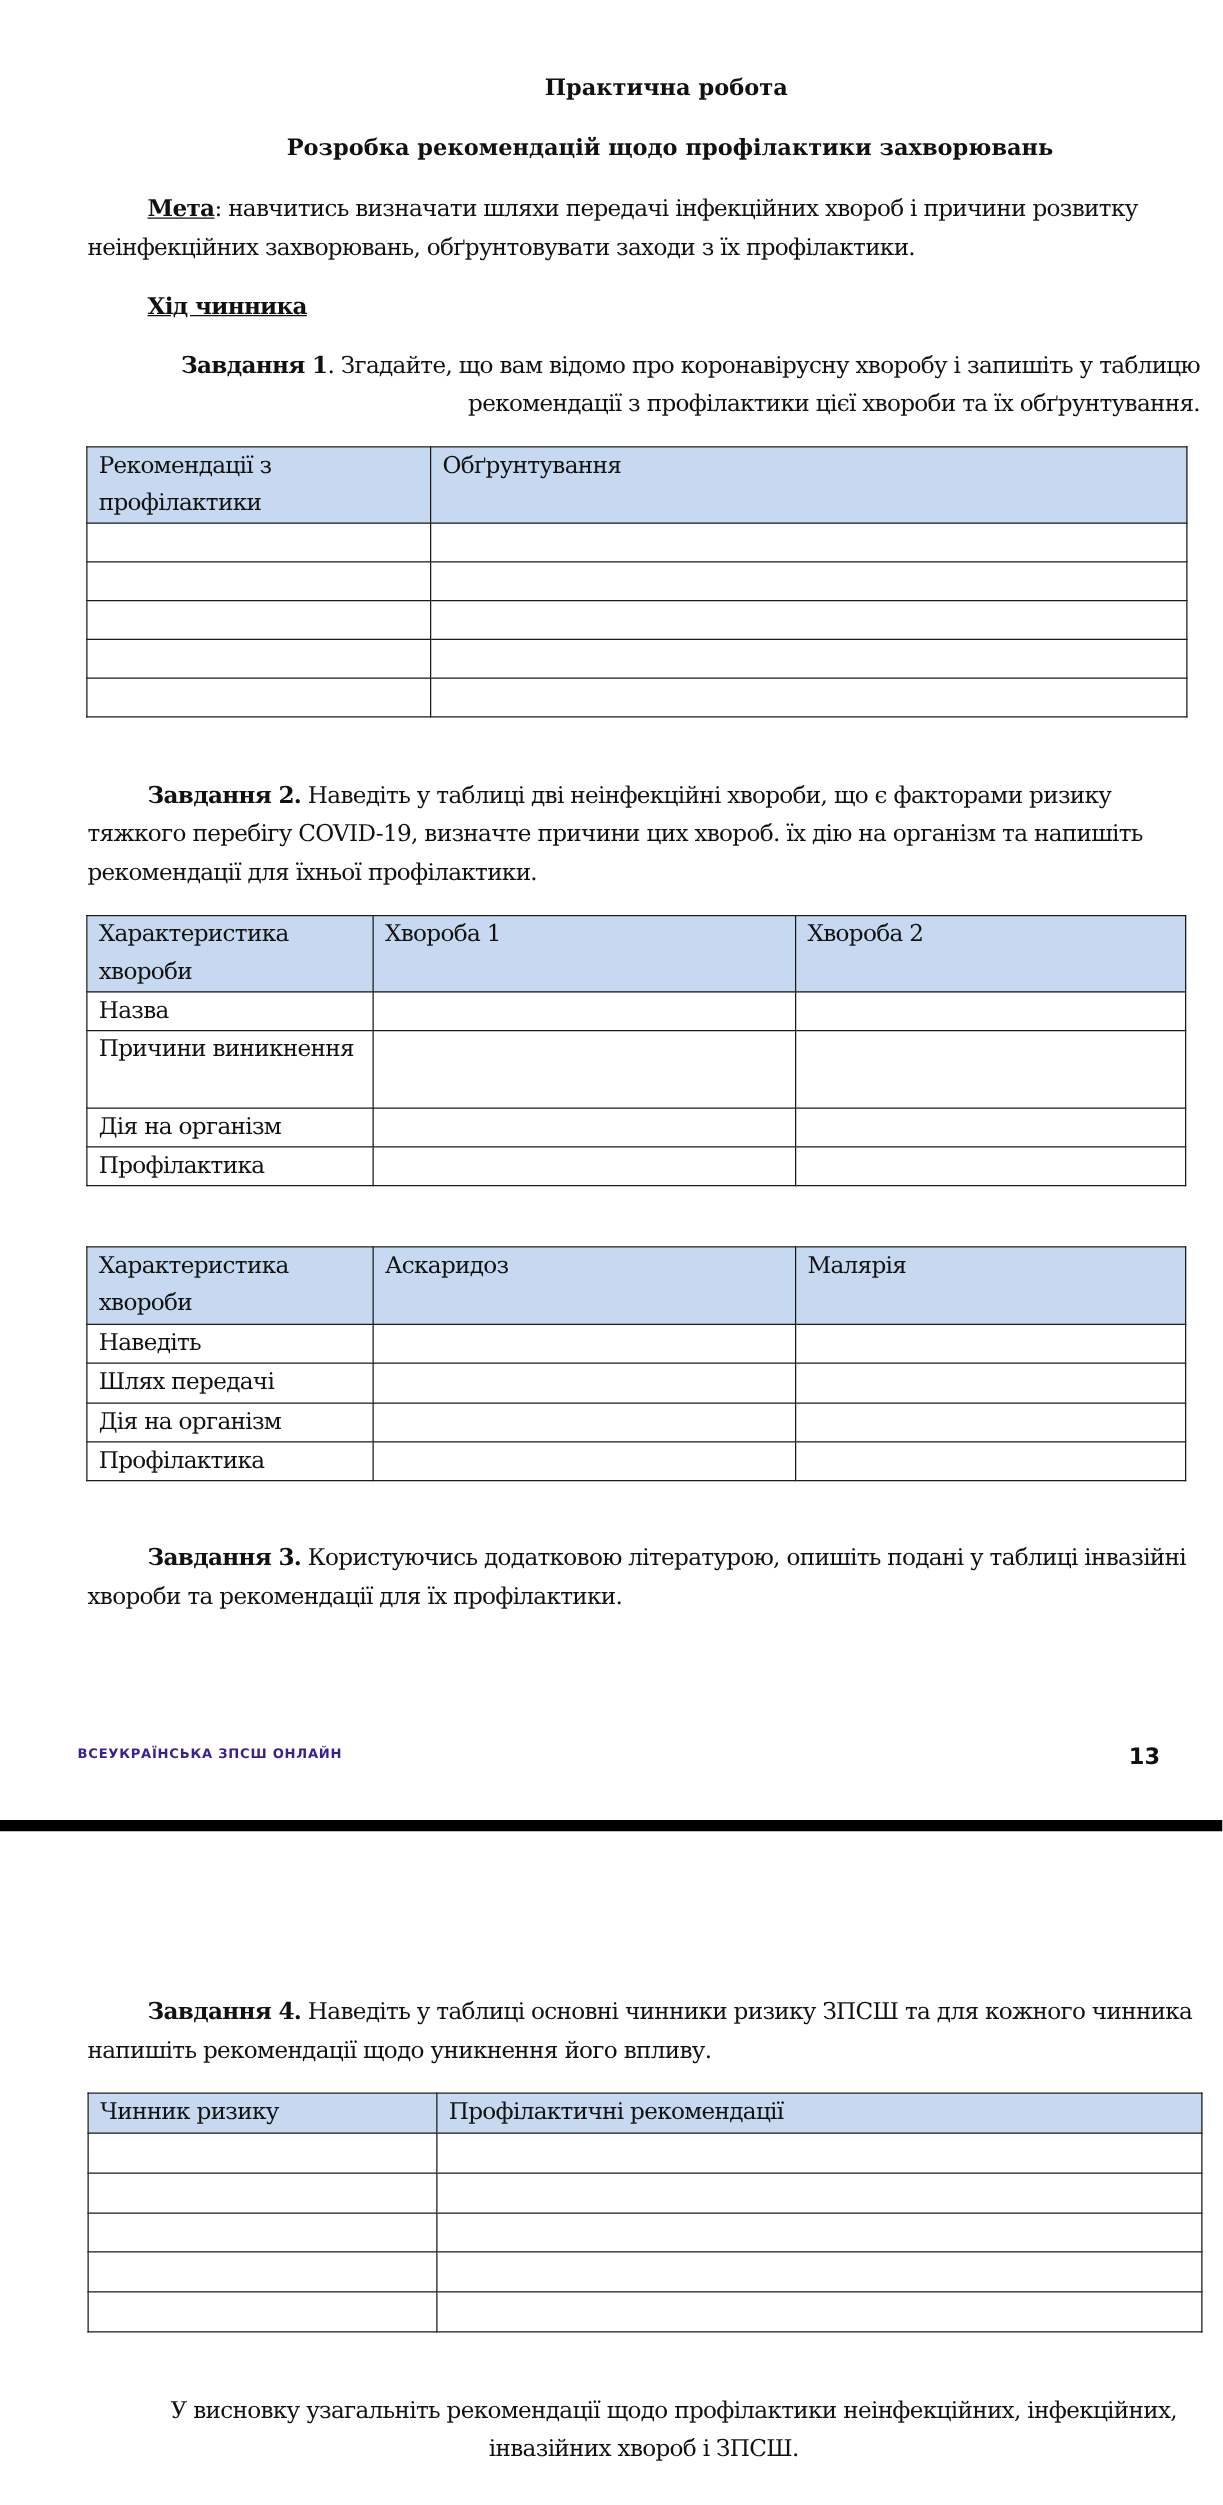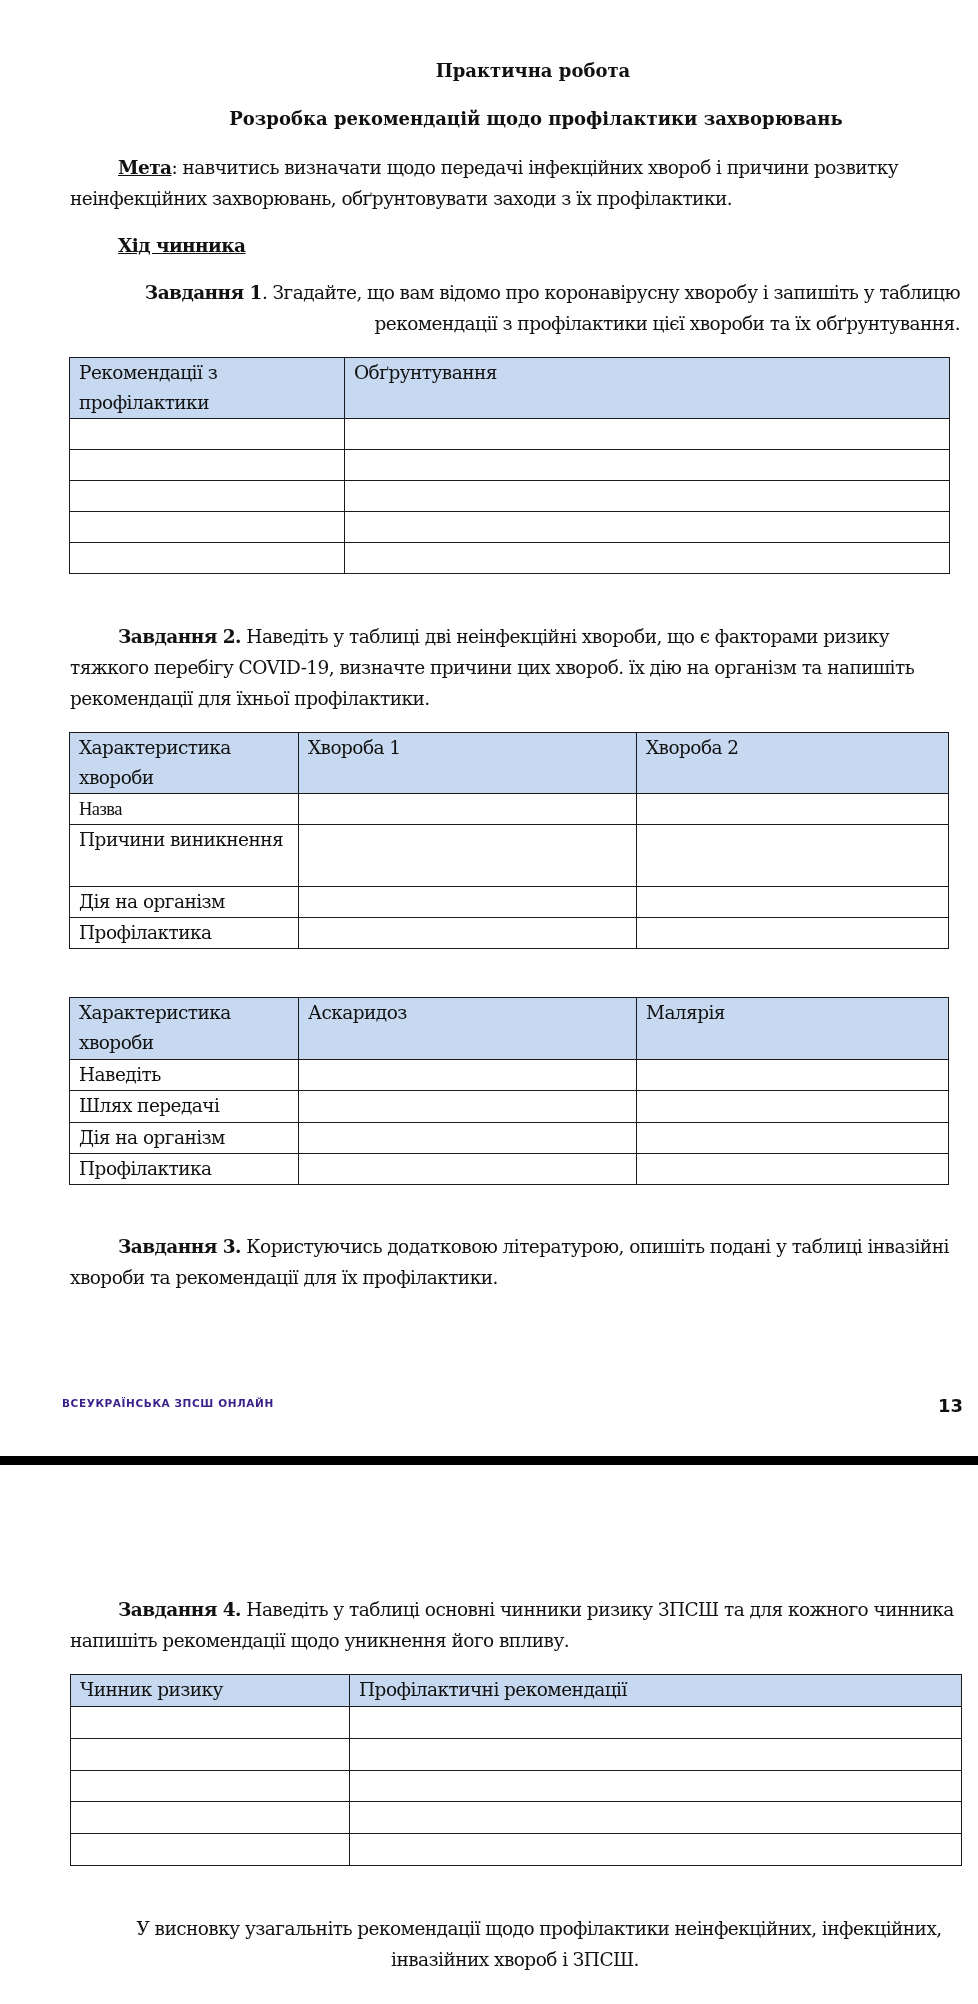--- a/index.html
+++ b/index.html
@@ -11,32 +11,32 @@
   .para .indent { display: inline-block; width: 48px; }
   .bold { font-weight: bold; }
   .ul { text-decoration: underline; }
   table.doc { position: absolute; border-collapse: collapse; table-layout: fixed;
               font-size: 18.5px; letter-spacing: -0.55px; }
   table.doc td { border: 1.3px solid #1a1a1a; padding: 0 9px; vertical-align: top;
                  line-height: 30px; }
   table.doc tr.head td { background: #c6d9f0; }
   .footer-brand { left: 62px; top: 1397px; font-family: "DejaVu Sans", sans-serif;
                   font-weight: bold; font-size: 10.5px; letter-spacing: 0.6px; color: #3b1f8a; }
-  .page-num { left: 938px; top: 1395px; font-family: "DejaVu Sans", sans-serif;
+  .page-num { left: 903px; top: 1395px; font-family: "DejaVu Sans", sans-serif;
               font-weight: bold; font-size: 18px; color: #111; }
   .page-break { left: 0; top: 1456px; width: 978px; height: 9px; background: #000; }
 </style>
 </head>
 <body>
 
 <div class="abs title" style="left:0;width:1066px;text-align:center;top:60px;">Практична робота</div>
 <div class="abs title" style="left:0;width:1072px;text-align:center;top:108px;">Розробка рекомендацій щодо профілактики захворювань</div>
 
 <div class="abs para" style="top:152px;">
-  <span class="indent"></span><span class="bold ul">Мета</span><span>: навчитись визначати щодо передачі інфекційних хвороб і причини розвитку неінфекційних захворювань, обґрунтовувати заходи з їх профілактики.</span>
+  <span class="indent"></span><span class="bold ul">Мета</span><span>: навчитись визначати шляхи передачі інфекційних хвороб і причини розвитку неінфекційних захворювань, обґрунтовувати заходи з їх профілактики.</span>
 </div>
 
 <div class="abs para" style="top:230px;">
   <span class="indent"></span><span class="bold ul">Хід чинника</span>
 </div>
 
 <div class="abs para" style="top:277px;text-align:right;">
   <span class="indent"></span><span class="bold">Завдання 1</span><span>. Згадайте, що вам відомо про коронавірусну хворобу і запишіть у таблицю рекомендації з профілактики цієї хвороби та їх обґрунтування.</span>
 </div>
 
@@ -82,21 +82,21 @@
       <col style="width:229px">
       <col style="width:338px">
       <col>
     </colgroup>
   <tbody>
       <tr class="head" style="height:61px;">
     <td>Характеристика хвороби</td>
     <td>Хвороба 1</td>
     <td>Хвороба 2</td>
   </tr>
-  <tr style="height:31px;font-family:Liberation Serif, serif;">
+  <tr style="height:31px;">
         <td>Назва</td>
         <td></td>
         <td></td>
       </tr>
   <tr style="height:62px;">
         <td>Причини виникнення</td>
         <td></td>
         <td></td>
       </tr>
   <tr style="height:31px;">

